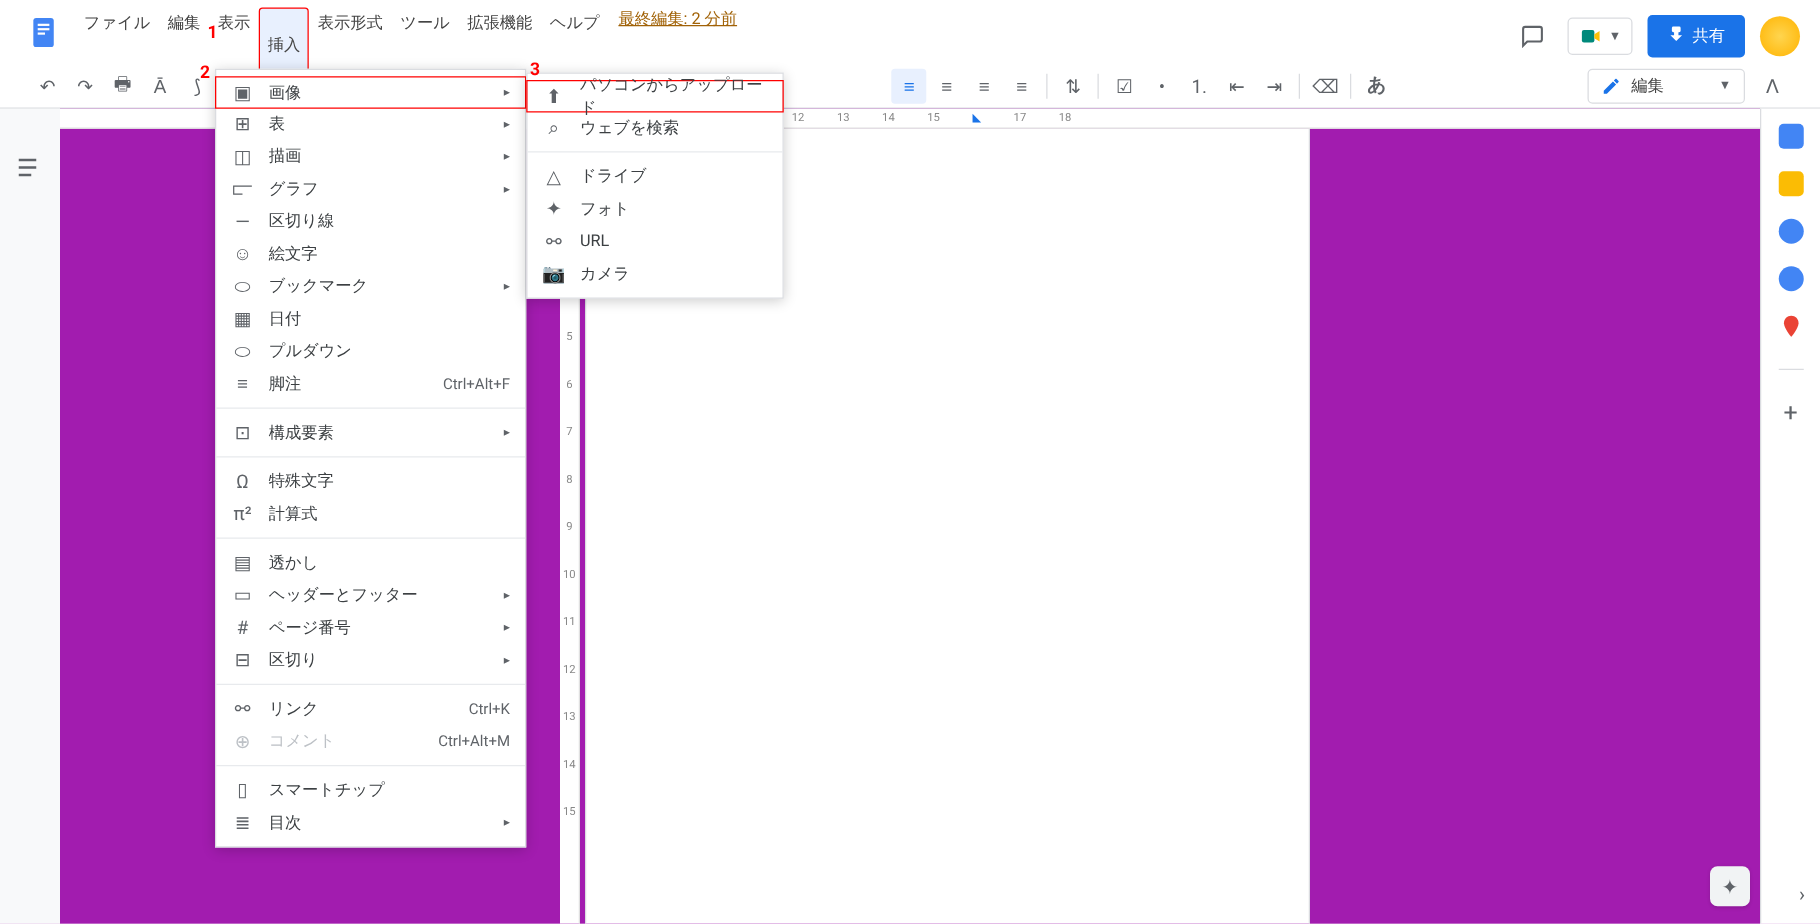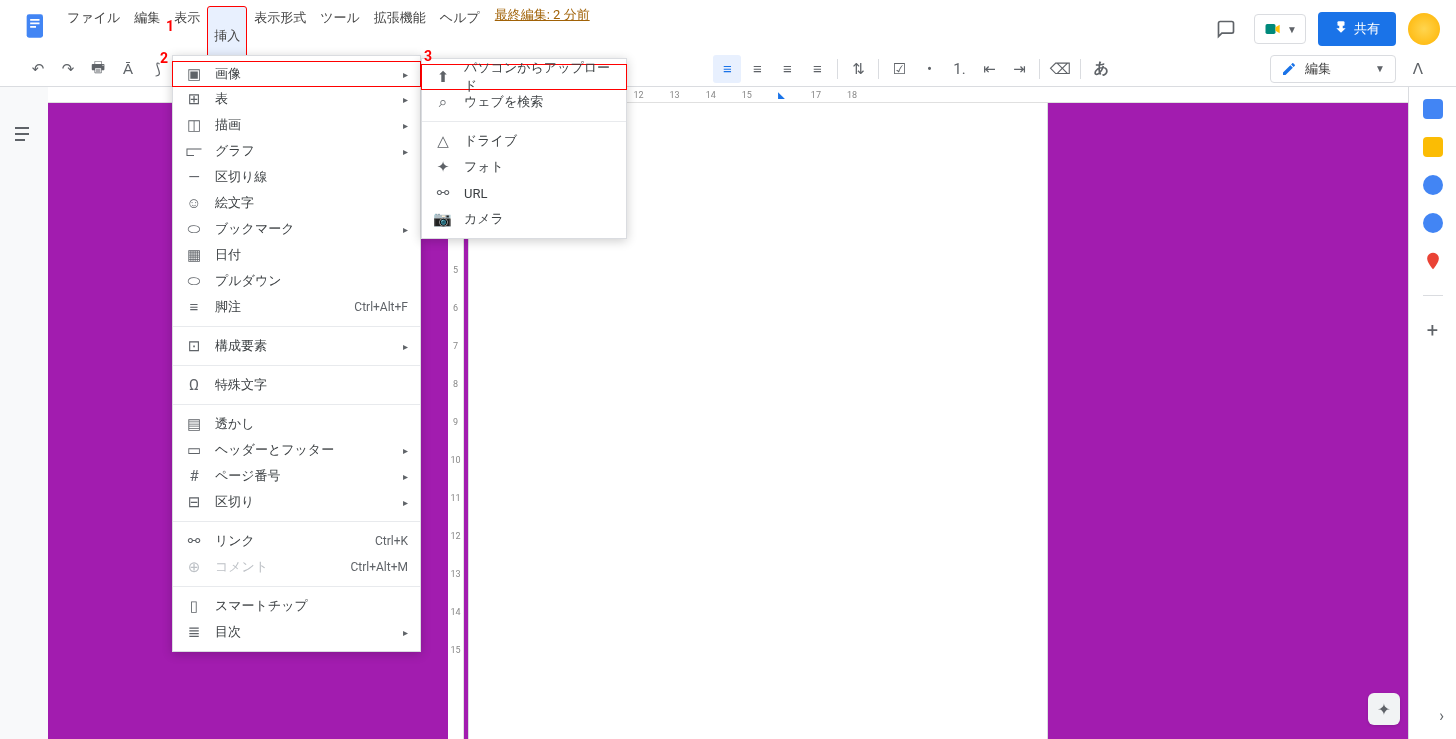--- a/index.html
+++ b/index.html
@@ -249,20 +249,24 @@
   <div class="dd-item">
       <span class="dd-icon">⊡</span>
       <span class="dd-label">構成要素</span>
       <span class="dd-arrow">▸</span>
     </div>
   <div class="dd-sep"></div>
   <div class="dd-item">
       <span class="dd-icon">Ω</span>
       <span class="dd-label">特殊文字</span>
     </div>
+  <div class="dd-item">
+      <span class="dd-icon">π²</span>
+      <span class="dd-label">計算式</span>
+    </div>
   <div class="dd-sep"></div>
   <div class="dd-item">
       <span class="dd-icon">▤</span>
       <span class="dd-label">透かし</span>
     </div>
   <div class="dd-item">
       <span class="dd-icon">▭</span>
       <span class="dd-label">ヘッダーとフッター</span>
       <span class="dd-arrow">▸</span>
     </div>

